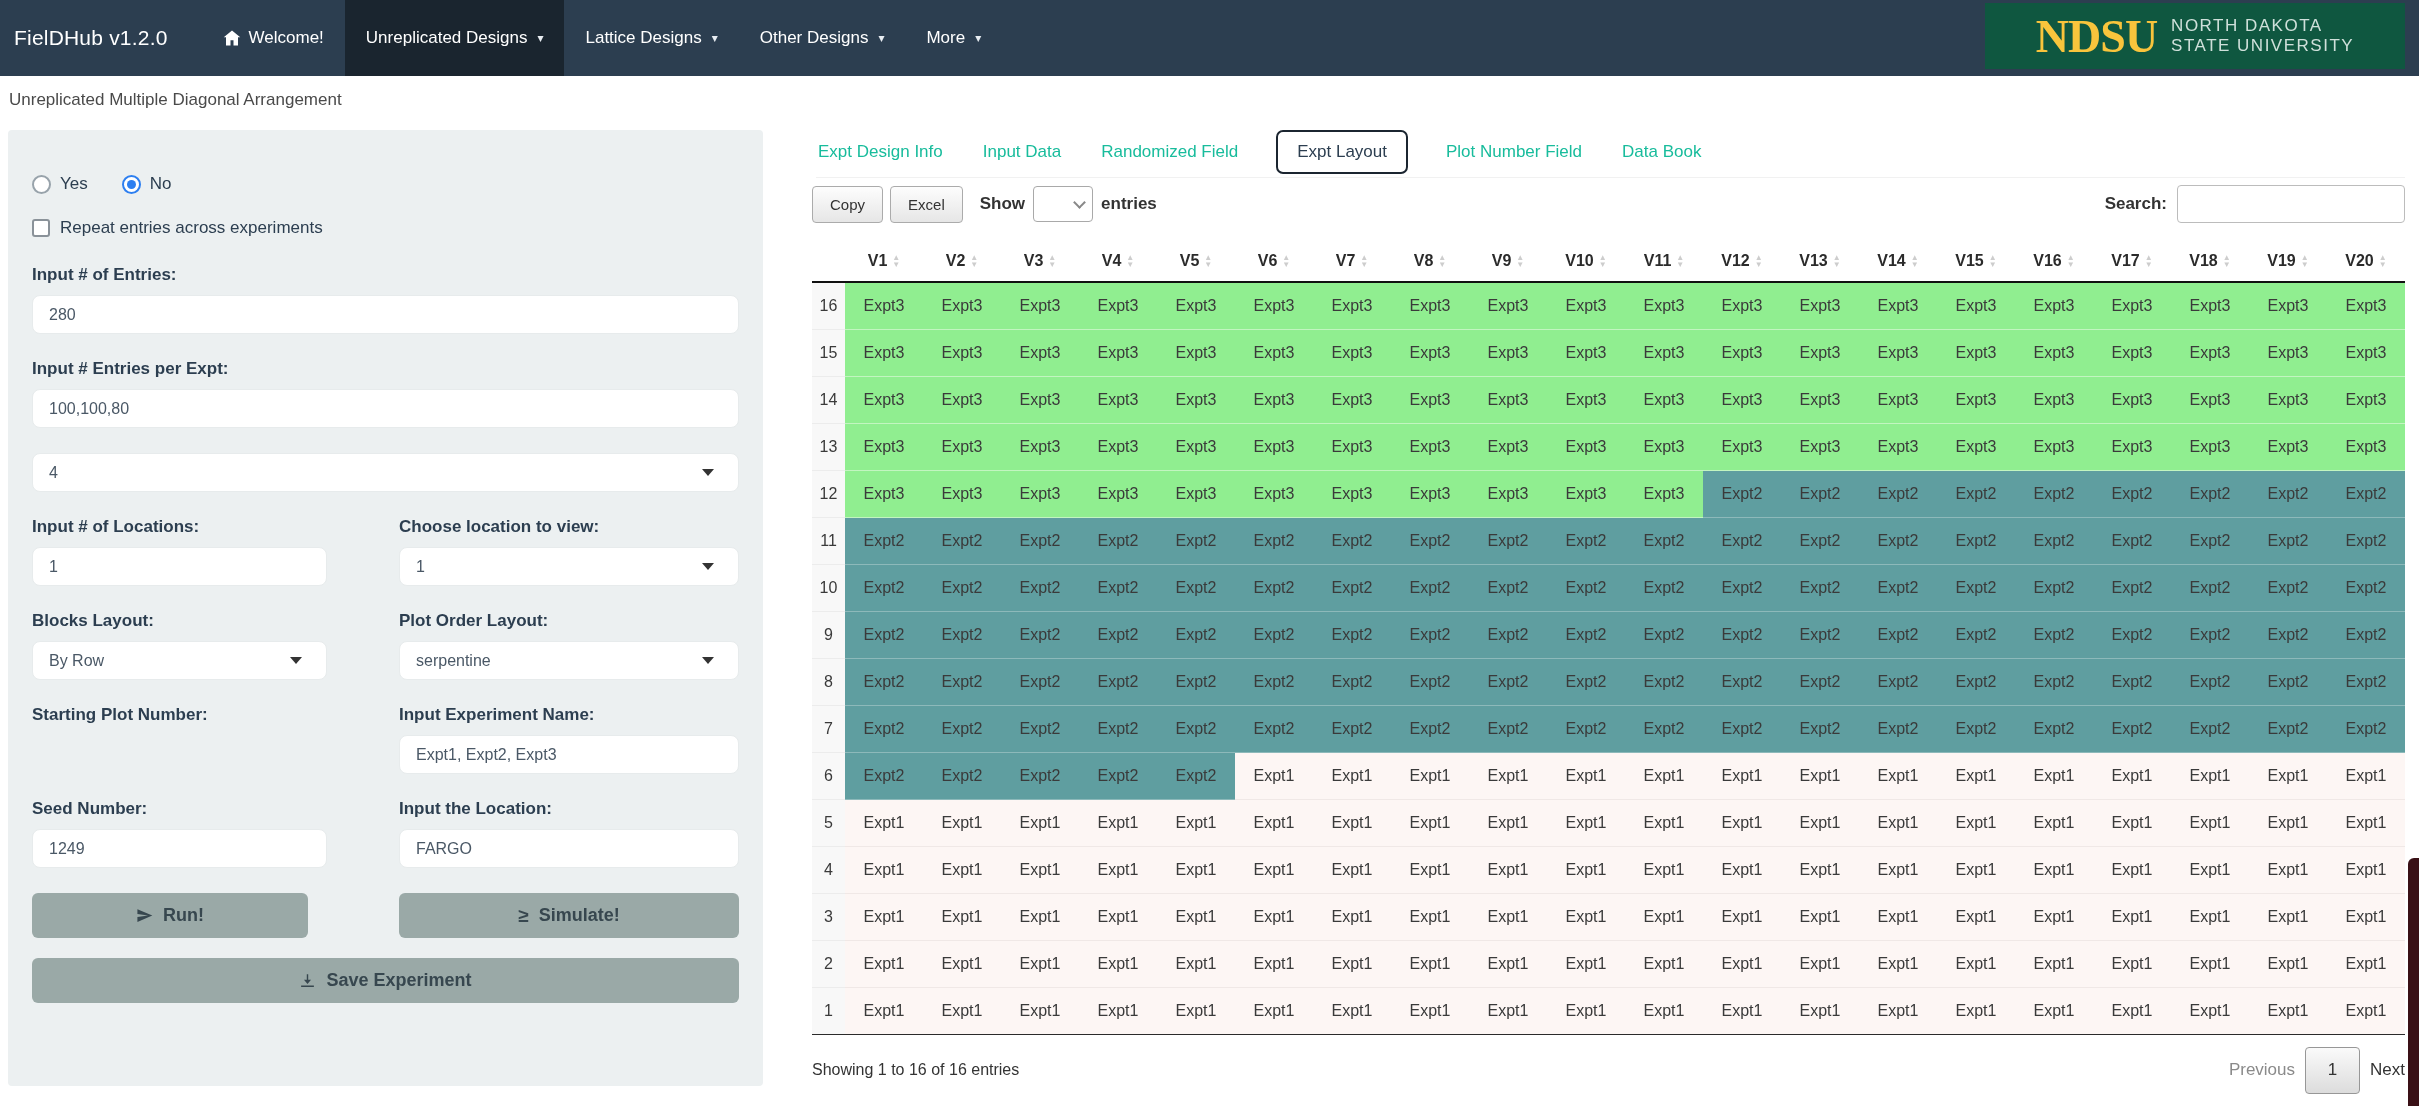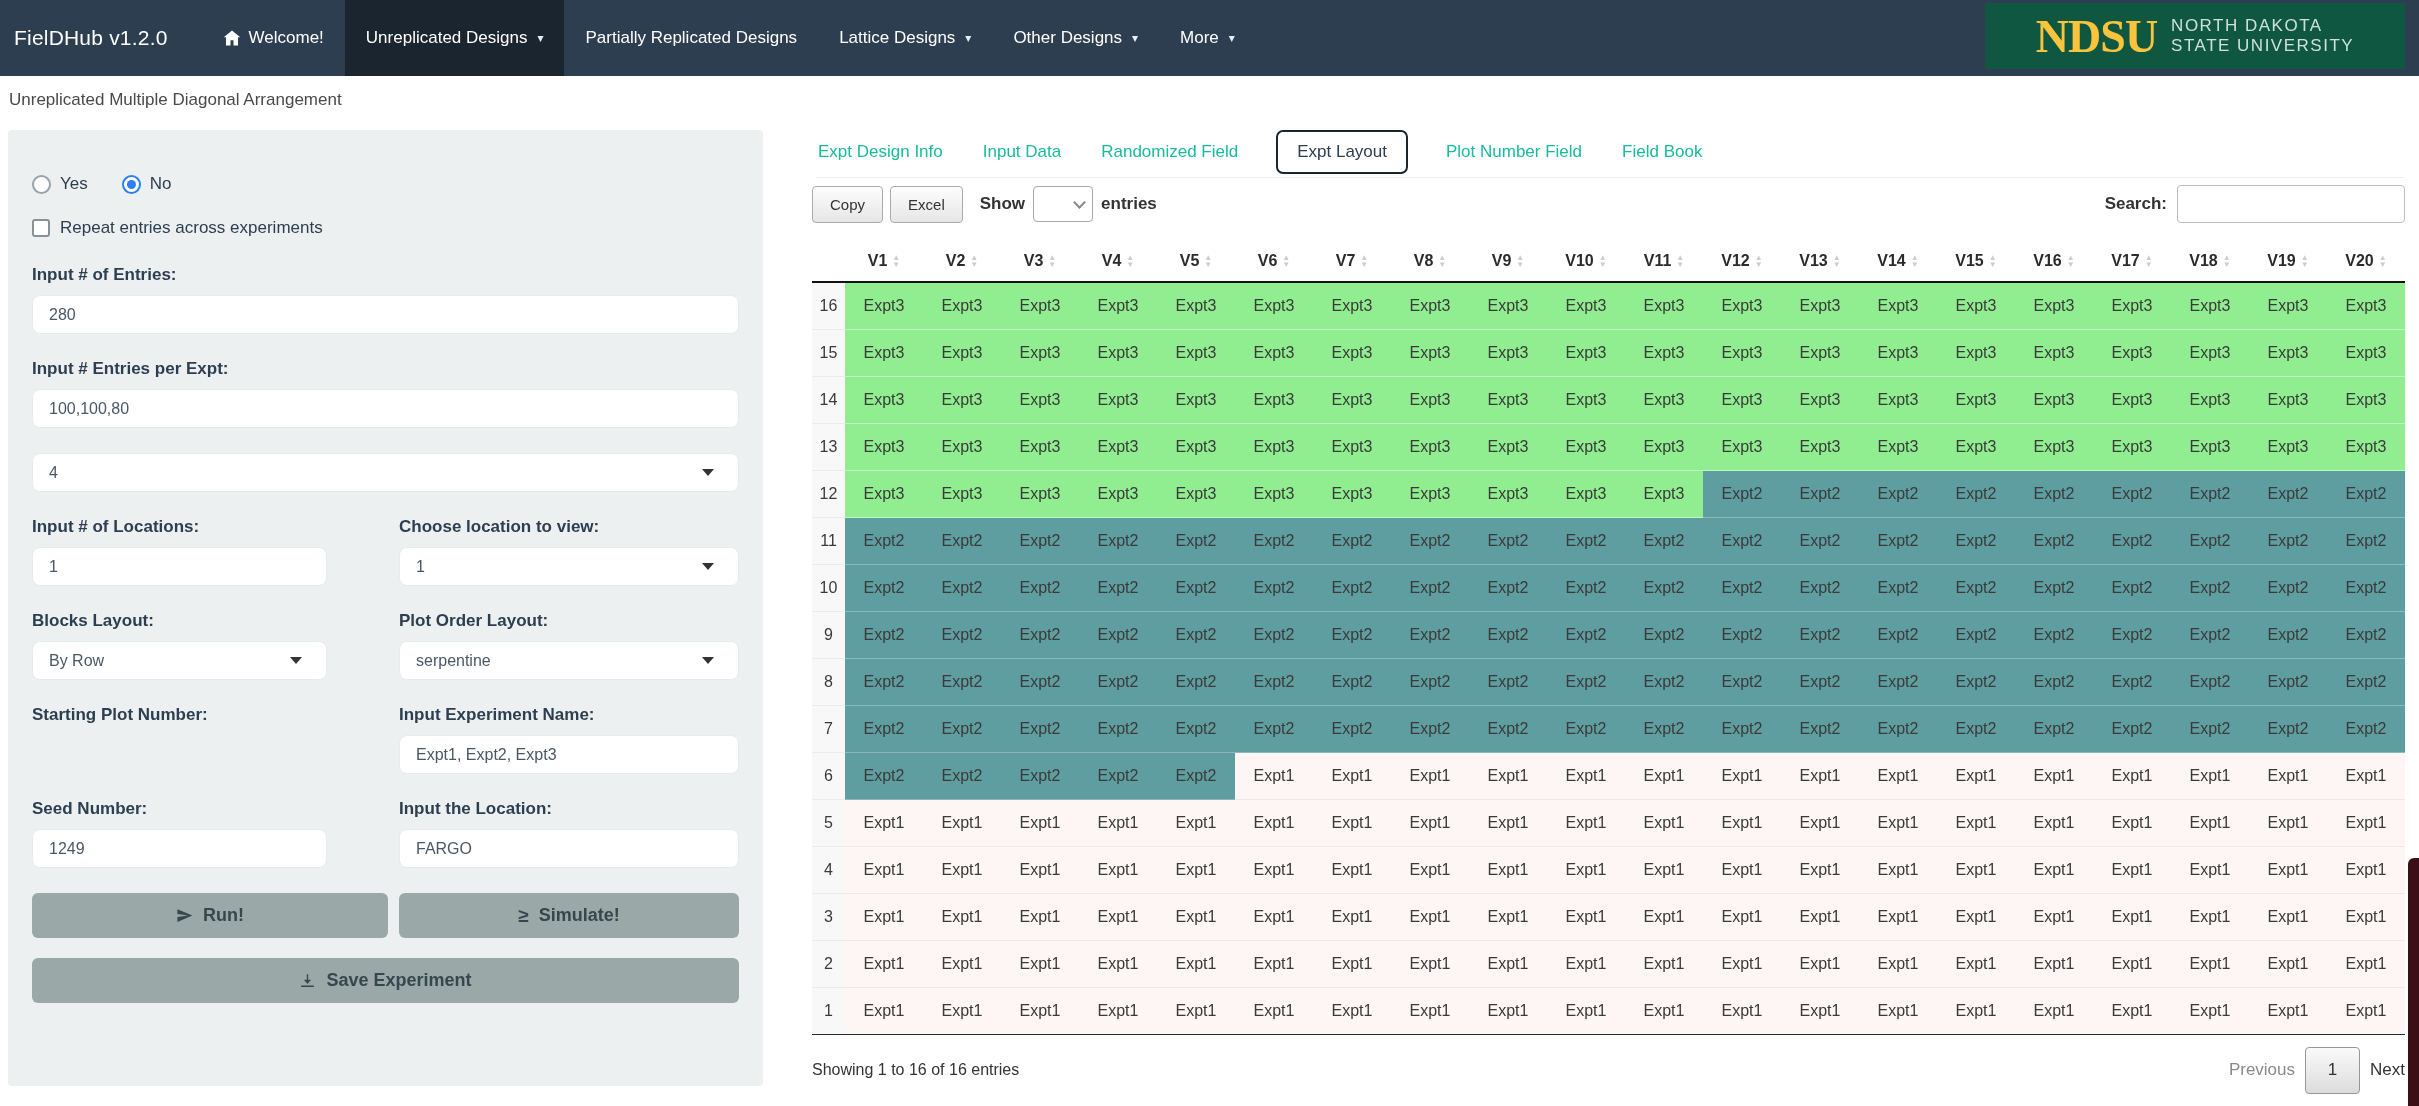--- a/index.html
+++ b/index.html
@@ -45,21 +45,21 @@
   .rdot.on { border-color:#2d7ff0; }
   .rdot.on::after { content:""; position:absolute; left:3px; top:3px; width:9px; height:9px;
     border-radius:50%; background:#2d7ff0; }
   .check-row { display:flex; align-items:center; gap:10px; margin-bottom:27px;
     font-size:17px; color:#2c3e50; cursor:pointer; }
   .cbox { width:18px; height:18px; border:2px solid #8a9299; border-radius:3px; background:#fff; }
   .btn-row { display:flex; justify-content:space-between; margin-top:6px; }
   .abtn { background:#9aa9a7; border:none; border-radius:6px; color:#37474f; font-weight:bold;
     font-size:18px; height:45px; display:flex; align-items:center; justify-content:center; gap:10px;
     cursor:pointer; font-family:"Liberation Sans",sans-serif; }
-  .w-half { width:356px; } .w-full { width:100%; margin-top:20px; }
+  .w-half { width:276px; } .w-full { width:100%; margin-top:20px; }
   .bic { width:17px; height:17px; fill:#37474f; }
   .geq { font-size:19px; font-weight:bold; }
 
   
   .main { position:absolute; left:812px; top:128px; width:1593px; }
   .tabs { display:flex; align-items:center; gap:36px; height:50px; margin-left:4px;
     border-bottom:1px solid #f1f1f1; padding-bottom:2px; }
   .tab { color:#18bc9c; font-size:17px; padding:10px 2px; cursor:pointer; white-space:nowrap; }
   .tab.active { color:#2c3e50; border:2px solid #1b2530; border-radius:7px;
     padding:10px 19px; background:#fff; }
@@ -112,23 +112,20 @@
       <svg class="home-ic" viewBox="0 0 24 24">
           <path d="M12 2 L23 11 H20 V22 H14 V15 H10 V22 H4 V11 H1 Z"></path>
         </svg>
       <span>Welcome!</span>
     </div>
     <div class="nav-item active">
       <span>Unreplicated Designs</span>
       <span class="caret">▾</span>
     </div>
     <div class="nav-item">
-      <span>Partially Replicated Designs</span>
-    </div>
-    <div class="nav-item">
       <span>Lattice Designs</span>
       <span class="caret">▾</span>
     </div>
     <div class="nav-item">
       <span>Other Designs</span>
       <span class="caret">▾</span>
     </div>
     <div class="nav-item">
       <span>More</span>
       <span class="caret">▾</span>
@@ -248,21 +245,21 @@
   </button>
 </div>
 
 <div class="main">
   <div class="tabs">
     <div class="tab">Expt Design Info</div>
     <div class="tab">Input Data</div>
     <div class="tab">Randomized Field</div>
     <div class="tab active">Expt Layout</div>
     <div class="tab">Plot Number Field</div>
-    <div class="tab">Field Book</div>
+    <div class="tab">Data Book</div>
   </div>
 
   <div class="toolbar">
     <button class="dt-btn">Copy</button>
     <button class="dt-btn">Excel</button>
     <span class="show-lbl">Show</span>
     <div class="len-select">
       <span></span>
       <span class="thin-chev"></span>
     </div>

